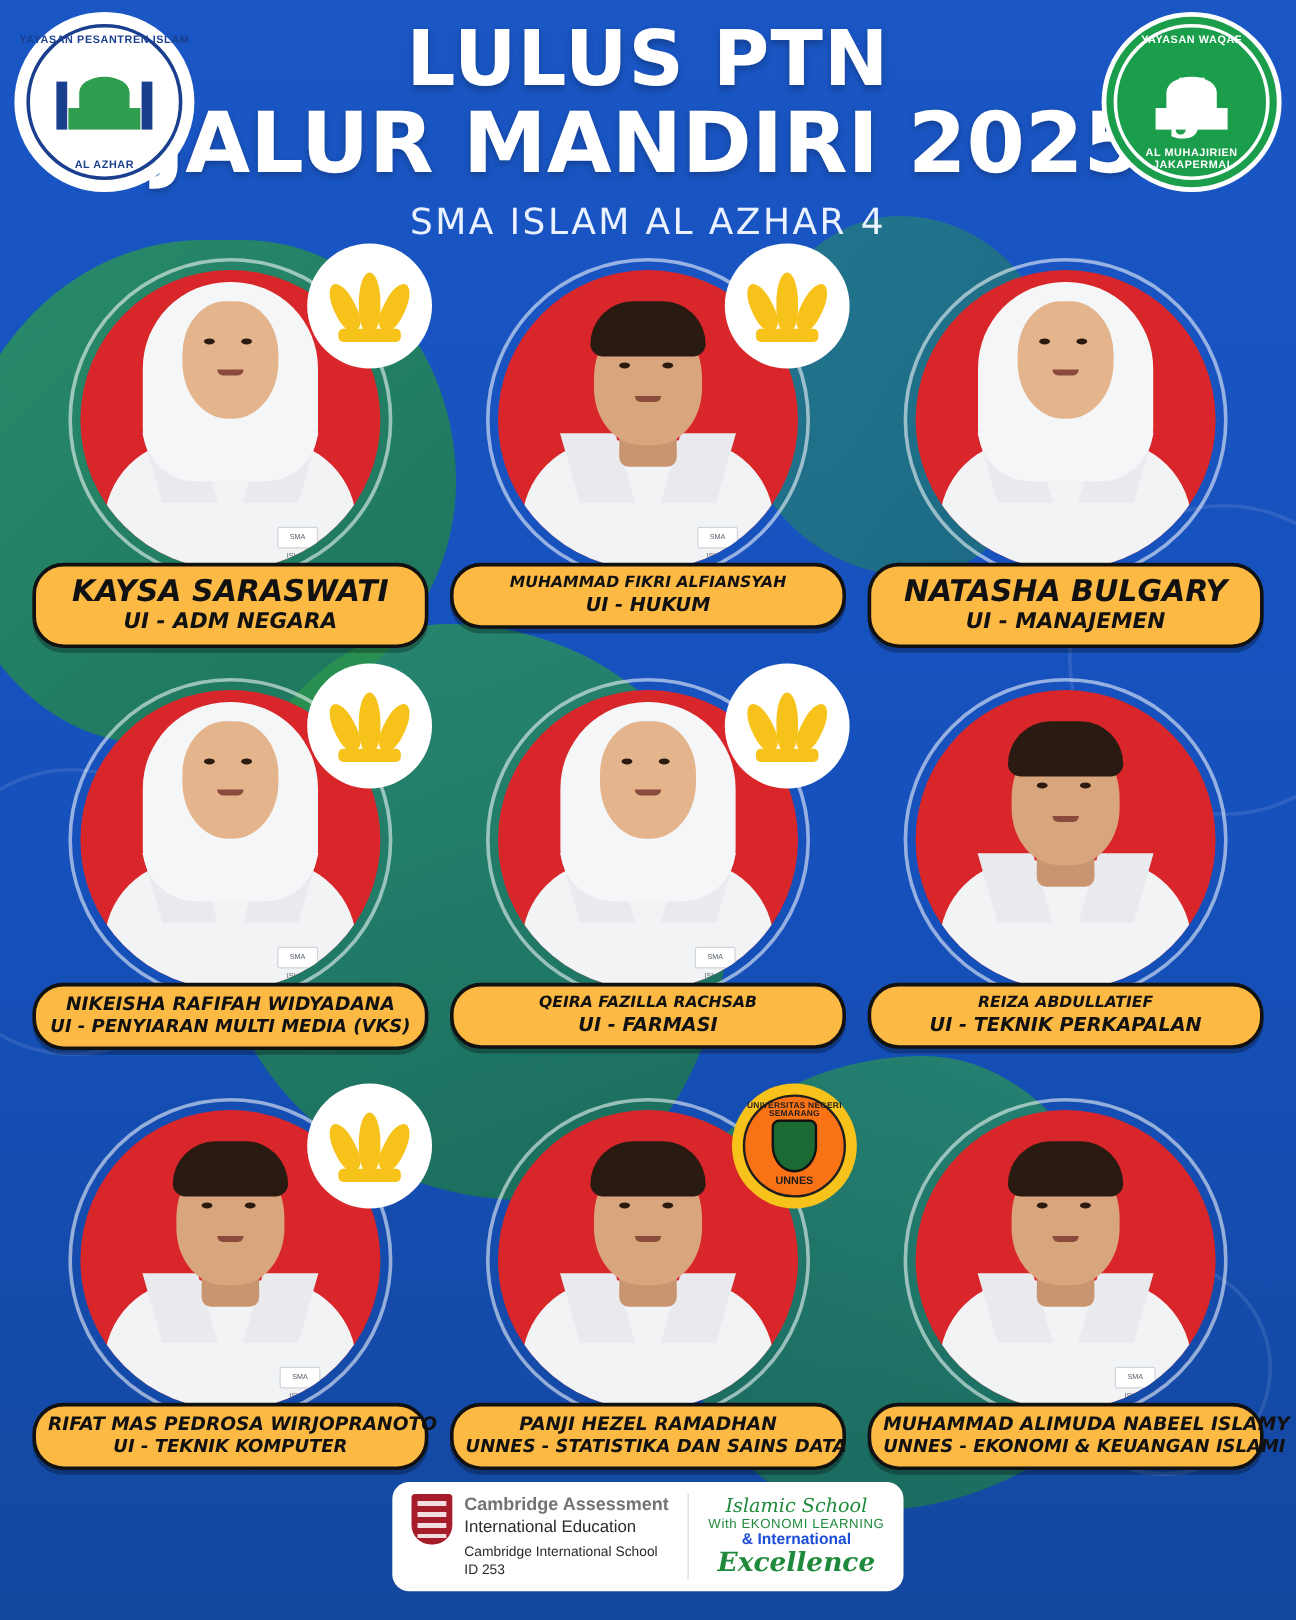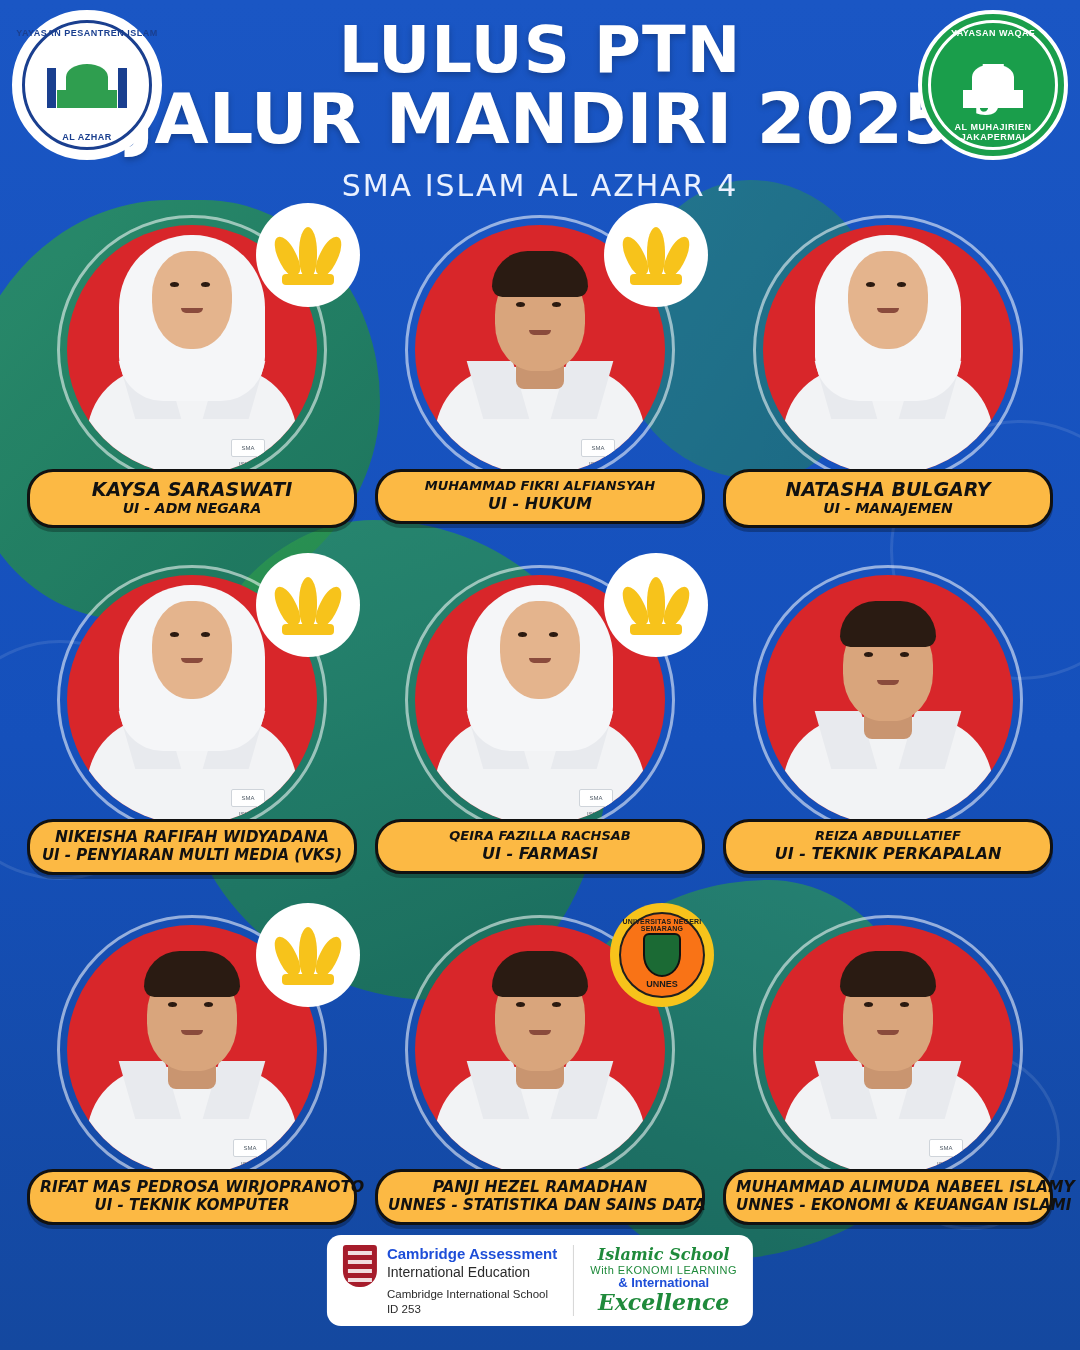--- a/index.html
+++ b/index.html
@@ -316,30 +316,30 @@
     border-radius: 26px;
     padding: 7px 10px 8px;
     text-align: center;
     z-index: 7;
     box-shadow: 0 4px 0 rgba(0,0,0,0.28);
   }
   .plate .name {
     font-family: "DejaVu Sans", sans-serif;
     font-weight: bold;
     font-style: italic;
-    font-size: 19px;
+    font-size: 25px;
     color: #111111;
     line-height: 1.15;
     white-space: nowrap;
   }
   .plate .prodi {
     font-family: "DejaVu Sans", sans-serif;
     font-weight: bold;
     font-style: italic;
-    font-size: 14px;
+    font-size: 18px;
     color: #111111;
     line-height: 1.2;
     white-space: nowrap;
   }
   .plate.small .name { font-size: 13px; }
   .plate.small .prodi { font-size: 16px; }
   .plate.xsmall .name { font-size: 15.5px; }
   .plate.xsmall .prodi { font-size: 15px; }
 
   
@@ -368,30 +368,30 @@
     overflow: hidden;
   }
   .camb-shield::after {
     content: "";
     position: absolute; inset: 5px;
     background:
       repeating-linear-gradient(0deg,#ffffff 0 4px, #a61c2b 4px 9px);
     opacity: .85;
   }
   .camb-text { line-height: 1.25; }
-  .camb-1 { font-size: 15px; font-weight: bold; color: #1d4ed8; }
+  .camb-1 { font-size: 15px; font-weight: bold; color: #737373; }
   .camb-2 { font-size: 14px; color: #2a2a2a; }
   .camb-3 { font-size: 11.5px; color: #2a2a2a; margin-top: 6px; }
   .camb-4 { font-size: 11.5px; color: #2a2a2a; }
   .digital {
     padding-left: 16px;
     line-height: 1.1;
     text-align: center;
   }
-  .dg1 { font-family: "DejaVu Serif", serif; font-style: italic; font-size: 16px; color: #1f8a3b; font-weight: bold; }
+  .dg1 { font-family: "DejaVu Serif", serif; font-style: italic; font-size: 16px; color: #1f8a3b; font-weight: normal; }
   .dg2 { font-size: 11px; color: #1f8a3b; letter-spacing: .5px; }
   .dg3 { font-size: 13px; font-weight: bold; color: #1d4ed8; }
   .dg4 { font-family: "DejaVu Serif", serif; font-style: italic; font-size: 22px; font-weight: bold; color: #1f8a3b; }
 </style>
 </head>
 <body>
 
 <div class="poster">
   <div class="bg-pattern"></div>
   <div class="green-blob blob1"></div>

